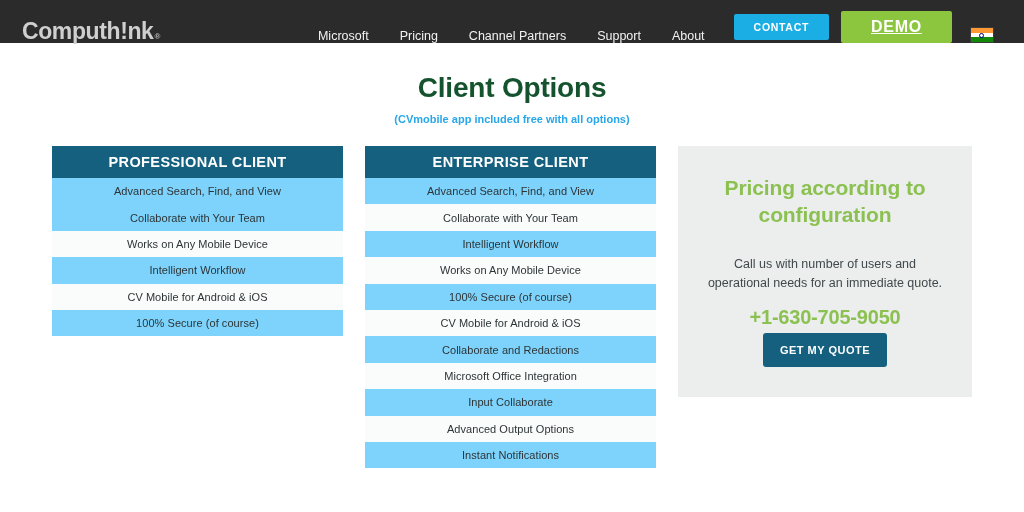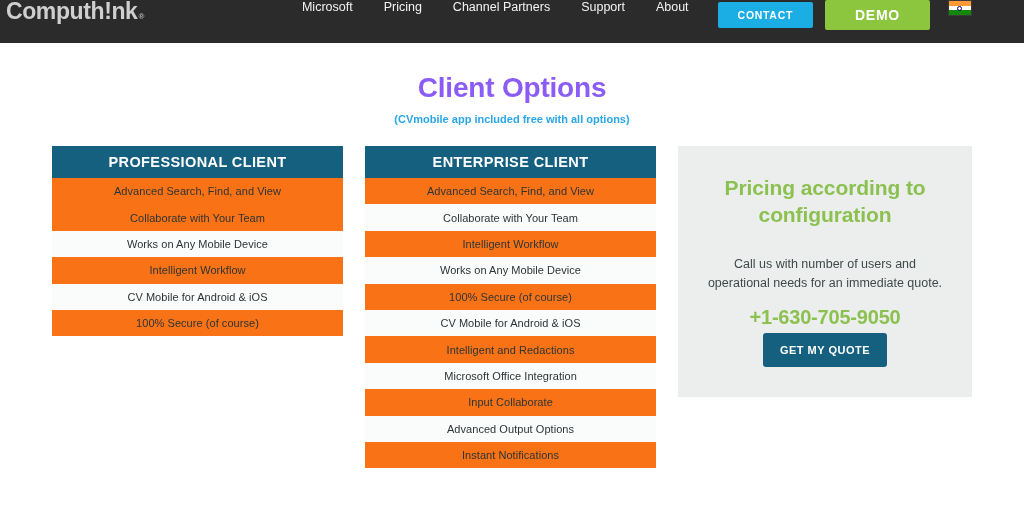--- a/index.html
+++ b/index.html
@@ -6,22 +6,22 @@
   html, body {
     width:1024px; height:512px;
     background:#ffffff;
     font-family:"Liberation Sans", sans-serif;
     overflow:hidden;
   }
 
   
   .navbar{
     height:43px; background:#2b2b2b;
-    display:flex; align-items:flex-start;
-    padding:0 18px 0 6px;
+    display:flex; align-items:flex-end;
+    padding:0 18px 0 22px;
     position:relative;
   }
   .logo{
     font-size:23px; font-weight:700; letter-spacing:-0.4px;
     color:#cfcfcf; line-height:1;
     display:flex; align-items:baseline;
   }
   .logo .dotless{ position:relative; }
   .logo .tm{ font-size:8px; vertical-align:super; margin-left:1px; color:#bdbdbd;}
   .nav-links{
@@ -34,43 +34,43 @@
   }
   .nav-btns{ display:flex; align-items:center; gap:12px; margin-left:29px; }
   .btn-contact{
     background:#1aaee5; color:#ffffff;
     font-size:10.5px; font-weight:700; letter-spacing:0.7px;
     padding:7px 20px; border:none; border-radius:2px;
     cursor:pointer; white-space:nowrap;
   }
   .btn-demo{
     background:#8cc63f; color:#ffffff;
-    font-size:14px; font-weight:700; letter-spacing:0.7px;
+    font-size:16px; font-weight:700; letter-spacing:0.7px;
     padding:7px 30px; border:none; border-radius:2px;
-    cursor:pointer; white-space:nowrap;
+    cursor:pointer; white-space:nowrap;text-decoration:underline;
   }
   .flag{
     margin-left:18px; width:24px; height:16px;
     display:flex; flex-direction:column;
     border:1px solid #3a3a3a; position:relative;
   }
   .flag i{ display:block; height:33.33%; width:100%; }
   .flag .saf{ background:#ff9933; }
   .flag .whi{ background:#ffffff; }
   .flag .gre{ background:#138808; }
   .flag .chakra{
     position:absolute; left:50%; top:50%;
     width:5px; height:5px; margin:-2.5px 0 0 -2.5px;
     border:1px solid #000080; border-radius:50%;
   }
 
   
   .page{ padding-top:29px; }
   .title{
-    text-align:center; color:#8b5cf6;
+    text-align:center; color:#14532d;
     font-size:28px; font-weight:700; letter-spacing:-0.2px;
   }
   .subtitle{
     text-align:center; color:#29a7e8;
     font-size:11px; font-weight:600; margin-top:9px;
   }
 
   
   .columns{
     display:flex; justify-content:center;
@@ -83,21 +83,21 @@
     text-align:center; font-size:14.5px; font-weight:700;
     letter-spacing:0.4px; padding:12px 12px 12px;
     height:32px; line-height:8px;
     display:flex; align-items:center; justify-content:center;
   }
   .feature{
     text-align:center; font-size:11px; color:#2d3436;
     height:26.4px; display:flex; align-items:center;
     justify-content:center; letter-spacing:0.05px;
   }
-  .feature.odd{ background:#f97316; }
+  .feature.odd{ background:#7dd3fc; }
   .feature.even{ background:#fafbfb; }
 
   
   .pricing{
     width:294px; background:#ebeeec;
     padding:29px 26px 30px; text-align:center;
   }
   .pricing-title{
     color:#8cc152; font-size:21px; font-weight:700;
     line-height:1.28; letter-spacing:-0.1px;
@@ -170,21 +170,21 @@
 
     <div class="card">
       <div class="card-head">ENTERPRISE CLIENT</div>
       <div>
         <div class="feature odd">Advanced Search, Find, and View</div>
         <div class="feature even">Collaborate with Your Team</div>
         <div class="feature odd">Intelligent Workflow</div>
         <div class="feature even">Works on Any Mobile Device</div>
         <div class="feature odd">100% Secure (of course)</div>
         <div class="feature even">CV Mobile for Android &amp; iOS</div>
-        <div class="feature odd">Intelligent and Redactions</div>
+        <div class="feature odd">Collaborate and Redactions</div>
         <div class="feature even">Microsoft Office Integration</div>
         <div class="feature odd">Input Collaborate</div>
         <div class="feature even">Advanced Output Options</div>
         <div class="feature odd">Instant Notifications</div>
       </div>
     </div>
 
     <div class="pricing">
       <div class="pricing-title">Pricing according to configuration</div>
       <div class="pricing-desc">Call us with number of users and operational needs for an immediate quote.</div>

